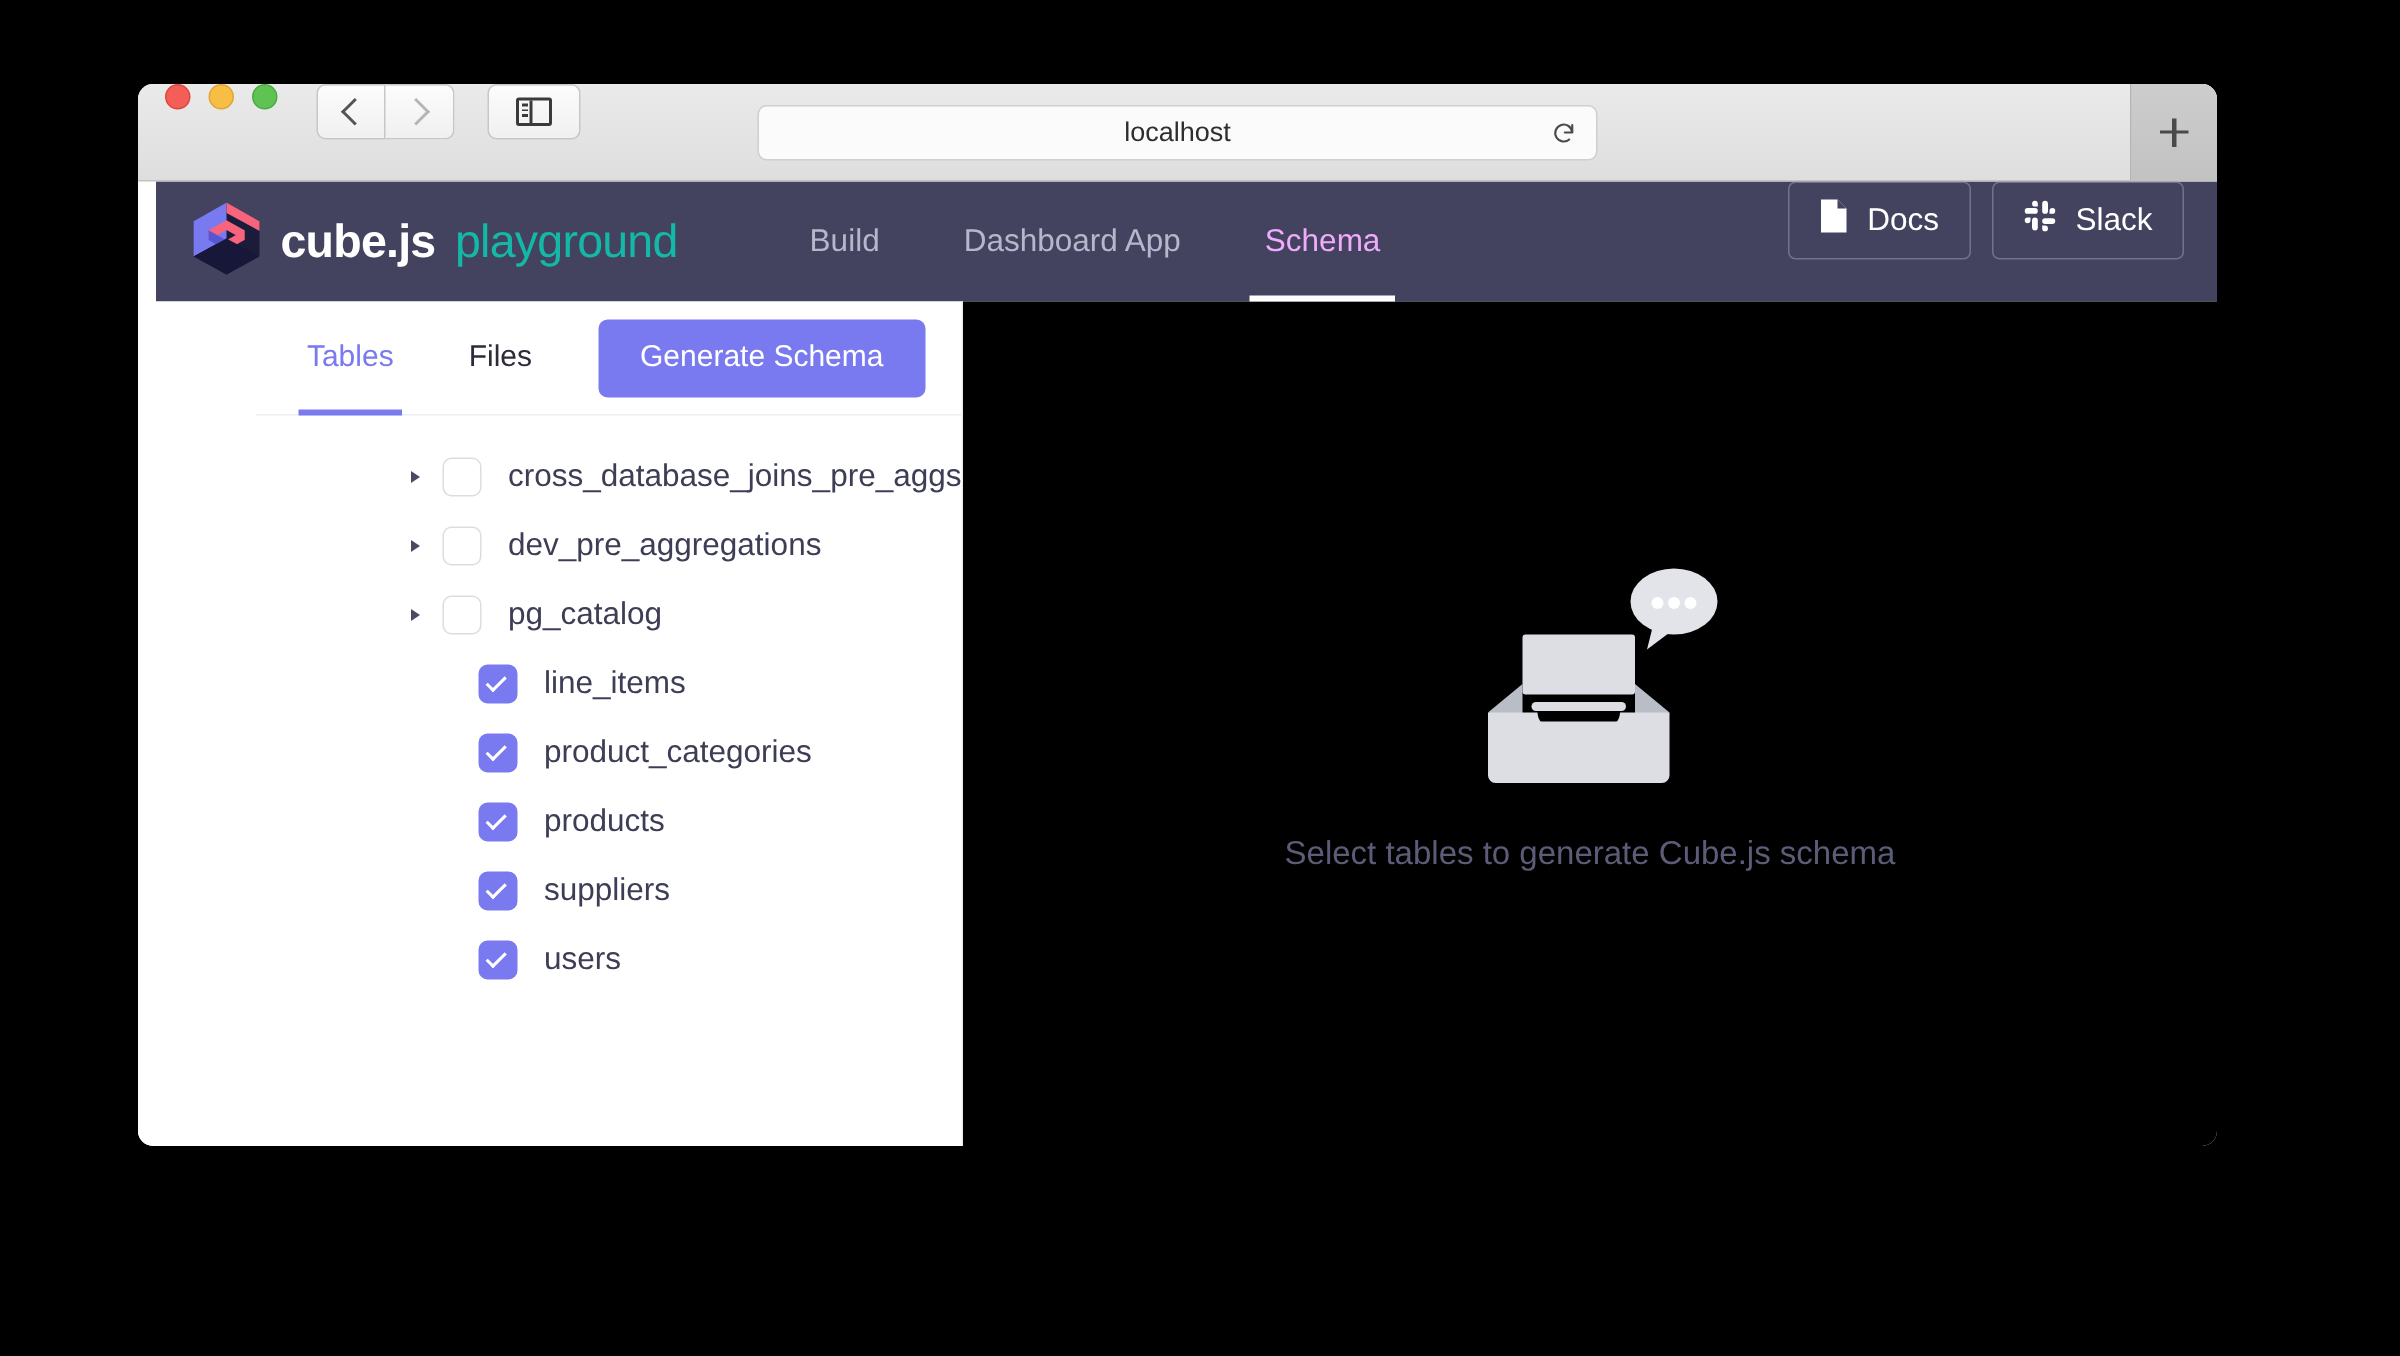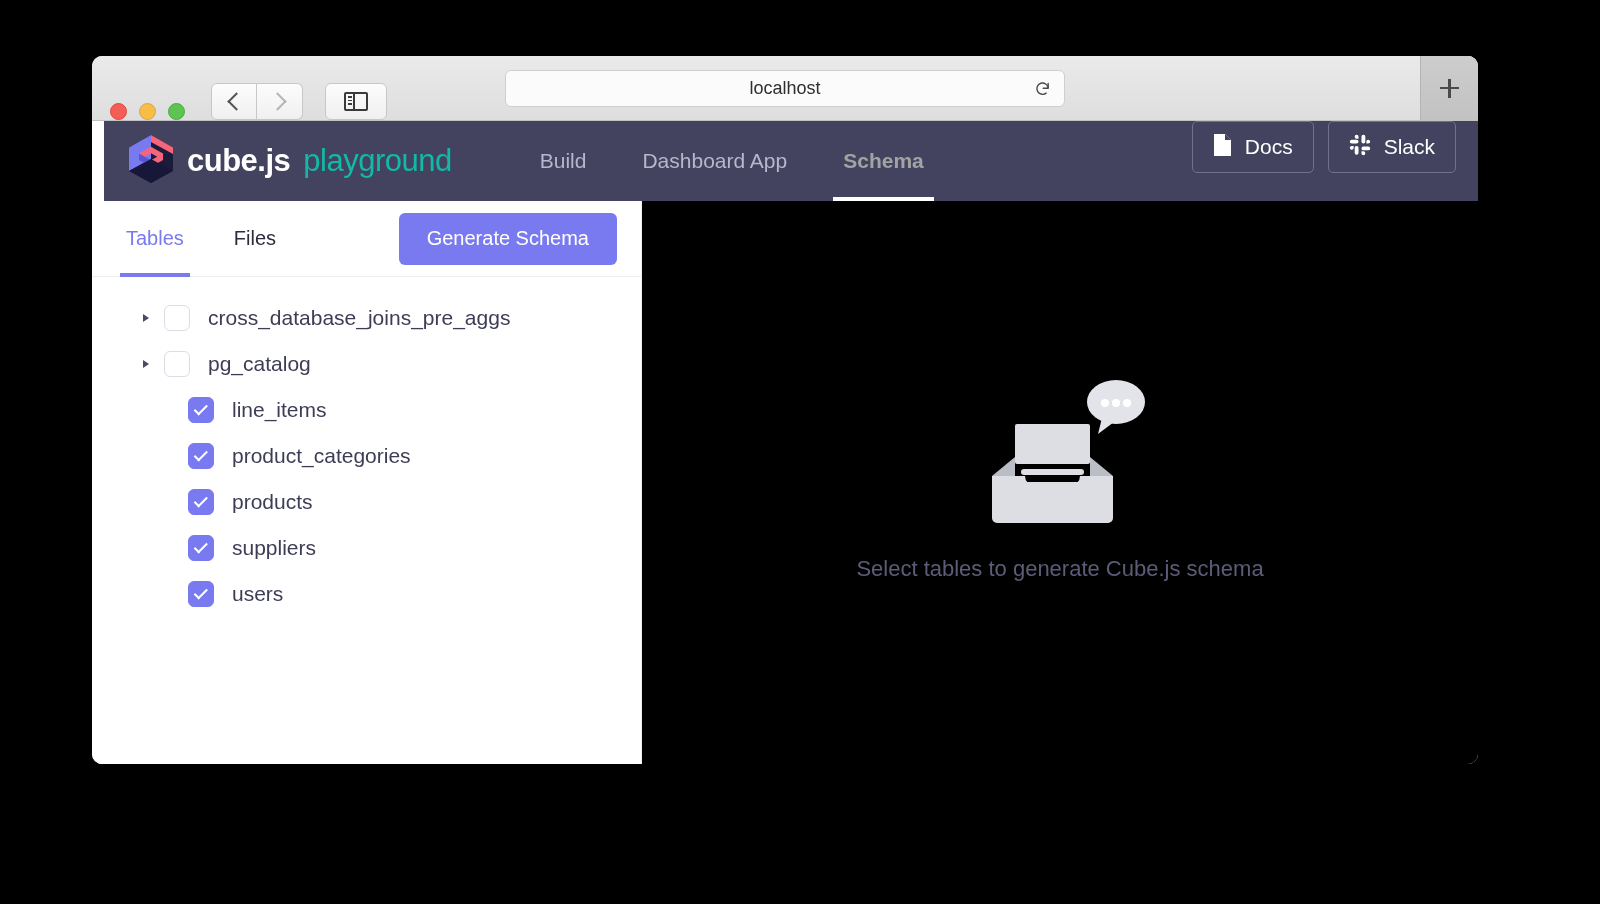--- a/index.html
+++ b/index.html
@@ -25,21 +25,21 @@
     box-shadow: 0 10px 40px rgba(0,0,0,0.55);
   }
 
   
   #titlebar {
     position: relative;
     height: 65px;
     background: linear-gradient(180deg, #eaeaea 0%, #dedede 100%);
     border-bottom: 1px solid #c2c2c2;
     display: flex;
-    align-items: flex-end;
+    align-items: flex-start;
     padding: 0 0 0 18px;
   }
 
   .traffic-lights { display: flex; gap: 12px; align-items: center; }
   .light { width: 17px; height: 17px; border-radius: 50%; }
   .light.red    { background: #f35f57; border: 0.5px solid #e04640; }
   .light.yellow { background: #f7bd45; border: 0.5px solid #e0a632; }
   .light.green  { background: #5ec353; border: 0.5px solid #4cab42; }
 
   .nav-group { display: flex; margin-left: 26px; }
@@ -105,21 +105,21 @@
 
   #nav-tabs { display: flex; align-items: stretch; height: 80px; margin-left: 60px; }
   .nav-tab {
     display: flex; align-items: center;
     padding: 0 28px;
     font-size: 21px;
     color: #b7b7cb;
     position: relative;
     cursor: pointer;
   }
-  .nav-tab.active { color: #a3a3a3; font-weight: bold; }
+  .nav-tab.active { color: #f0abfc; font-weight: normal; }
   .nav-tab.active:after {
     content: ''; position: absolute; left: 18px; right: 18px; bottom: 0;
     height: 4px; background: #ffffff;
   }
 
   #nav-actions { margin-left: auto; display: flex; gap: 14px; }
   .nav-action {
     display: flex; align-items: center; gap: 13px;
     height: 52px; padding: 0 20px;
     border: 1px solid #72728c;
@@ -129,21 +129,21 @@
     cursor: pointer;
   }
 
   
   #app-body { display: flex; height: 563px; }
 
   #sidebar {
     width: 550px;
     background: #ffffff;
     border-right: 1px solid #eceef2;
-    display: flex; flex-direction: column;
+    display: flex; flex-direction: column; align-items: flex-end;
   }
 
   #sidebar-head {
     height: 76px;
     display: flex; align-items: center;
     padding: 0 24px 0 28px;
     border-bottom: 1px solid #eceef2;
     position: relative;
   }
   .side-tab {
@@ -331,20 +331,27 @@
       <div id="tree">
 
         <div class="tree-row">
           <span class="caret">
               <i></i>
             </span>
           <span class="cbx"></span>
           <span class="tree-label">cross_database_joins_pre_aggs</span>
         </div>
 
+        <div class="tree-row">
+          <span class="caret">
+              <i></i>
+            </span>
+          <span class="cbx"></span>
+          <span class="tree-label">dev_pre_aggregations</span>
+        </div>
 
         <div class="tree-row">
           <span class="caret">
               <i></i>
             </span>
           <span class="cbx"></span>
           <span class="tree-label">pg_catalog</span>
         </div>
 
 

